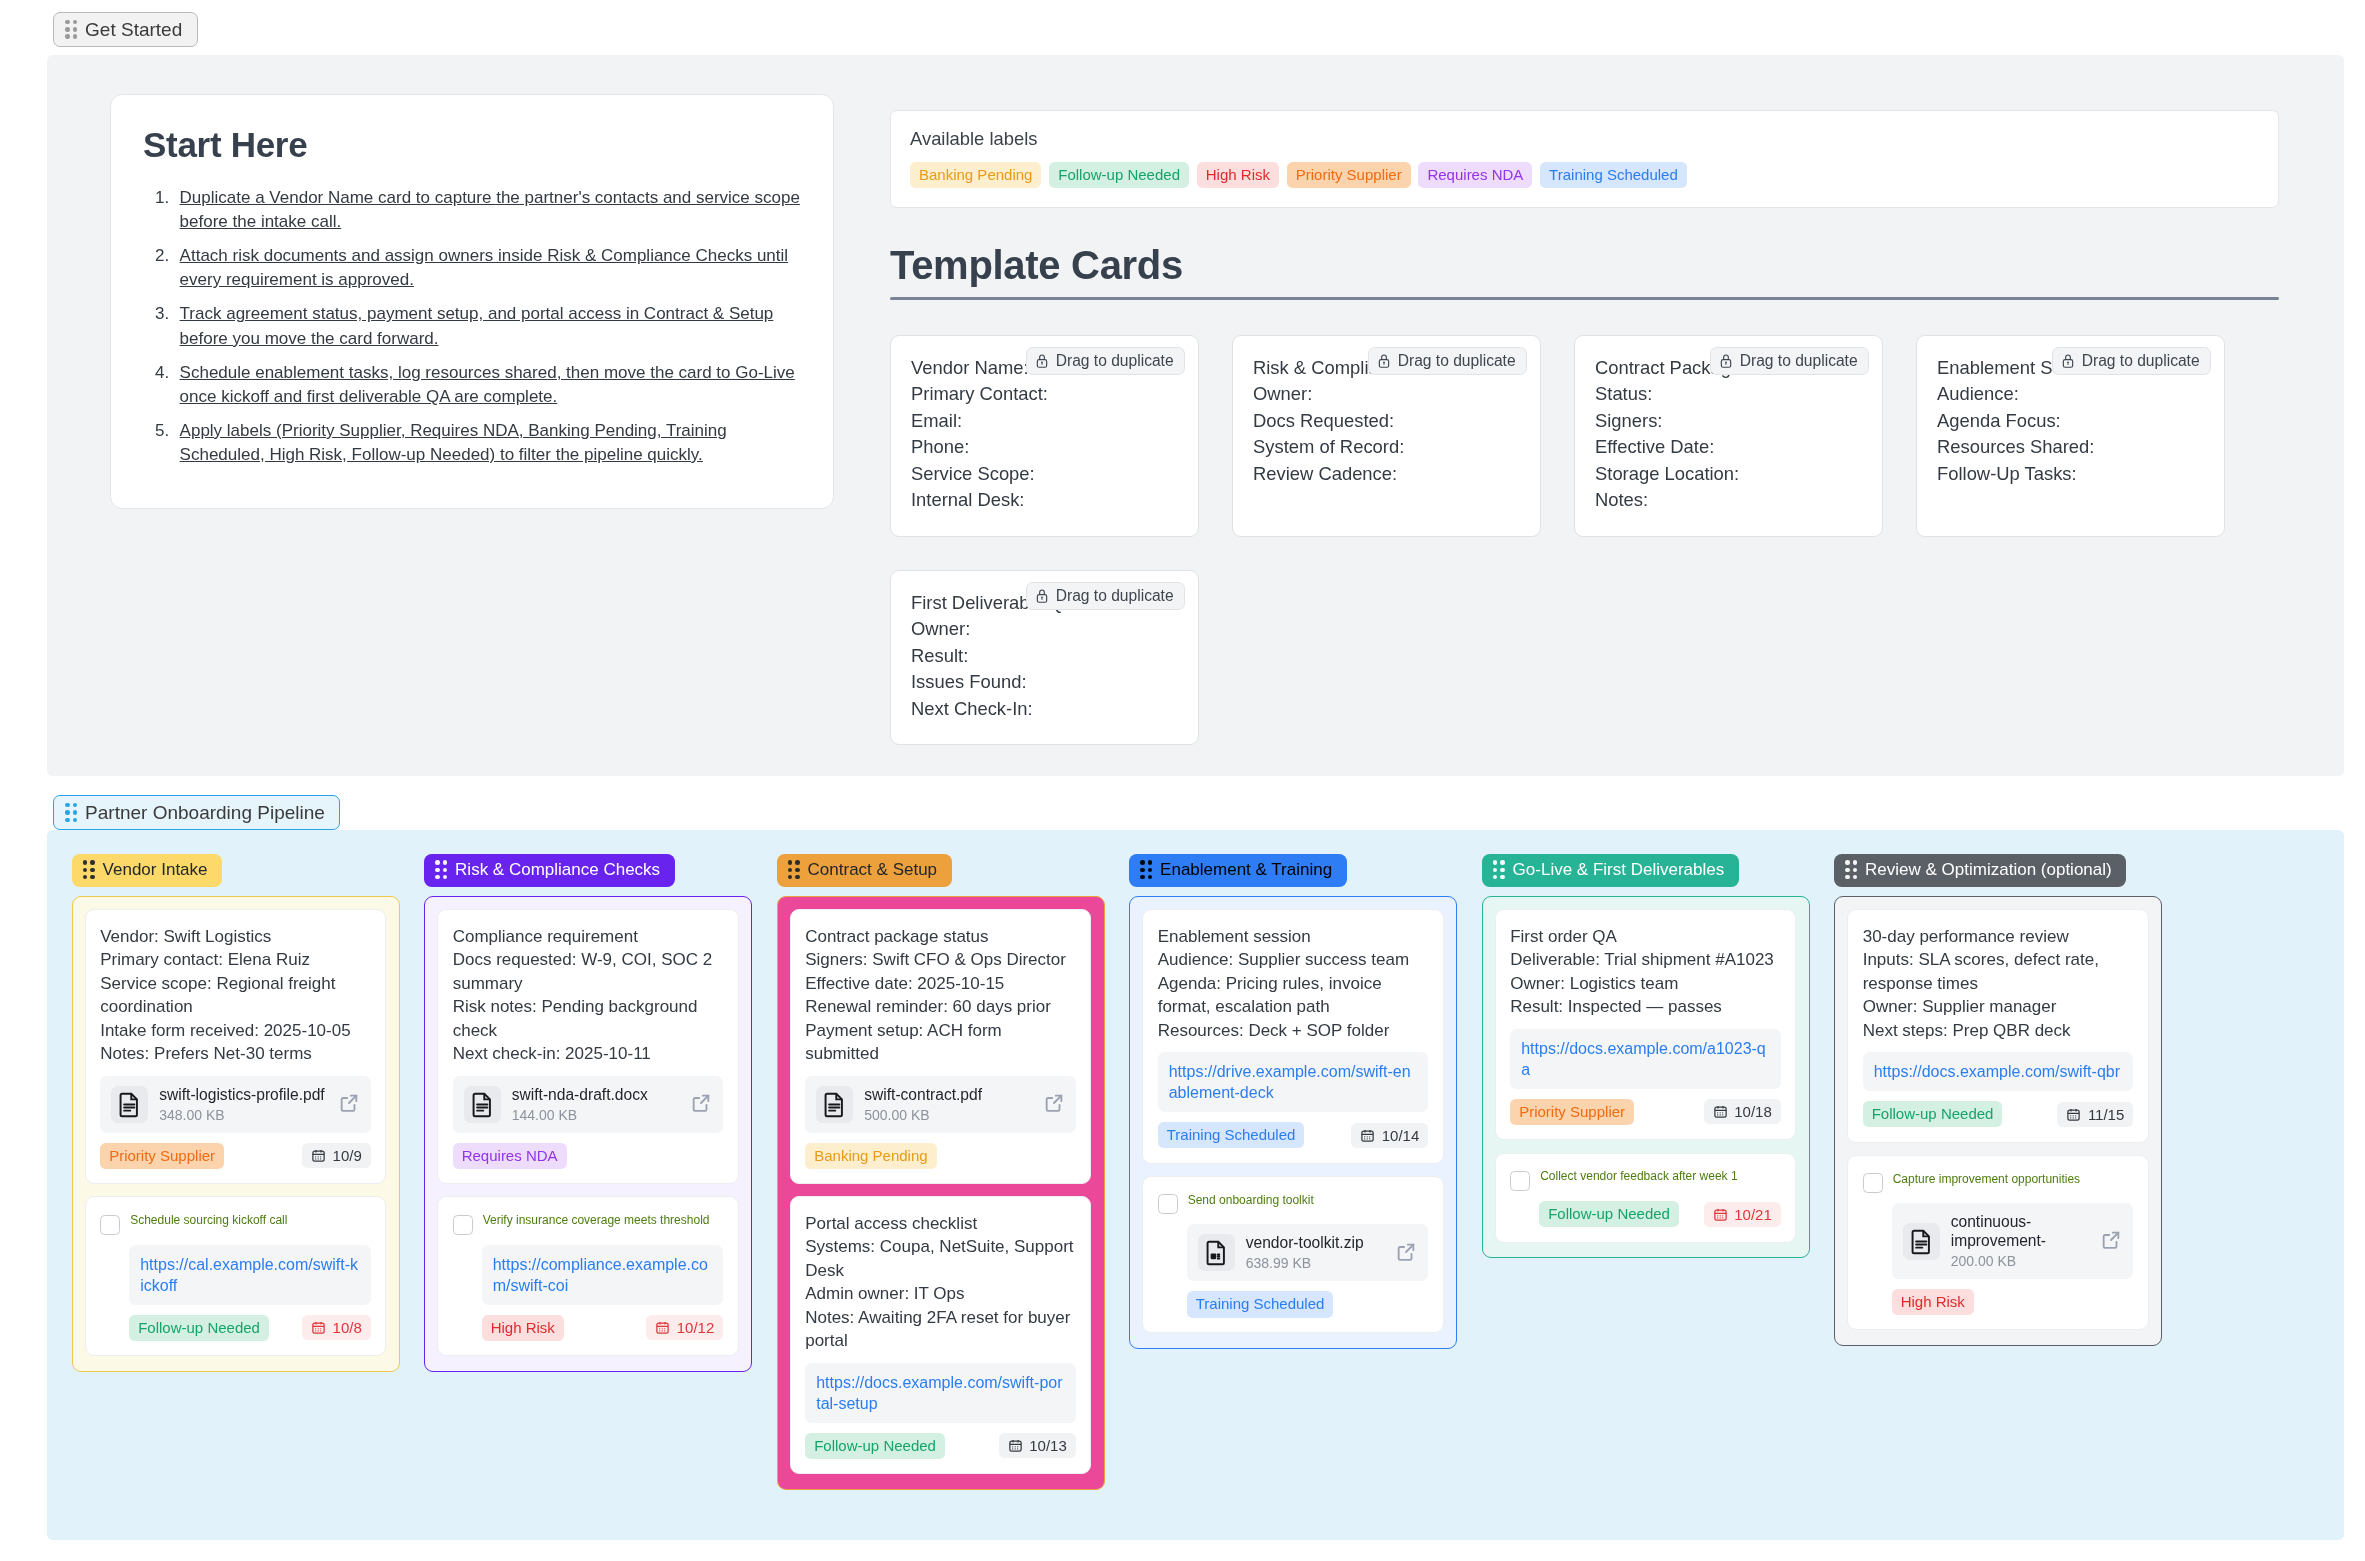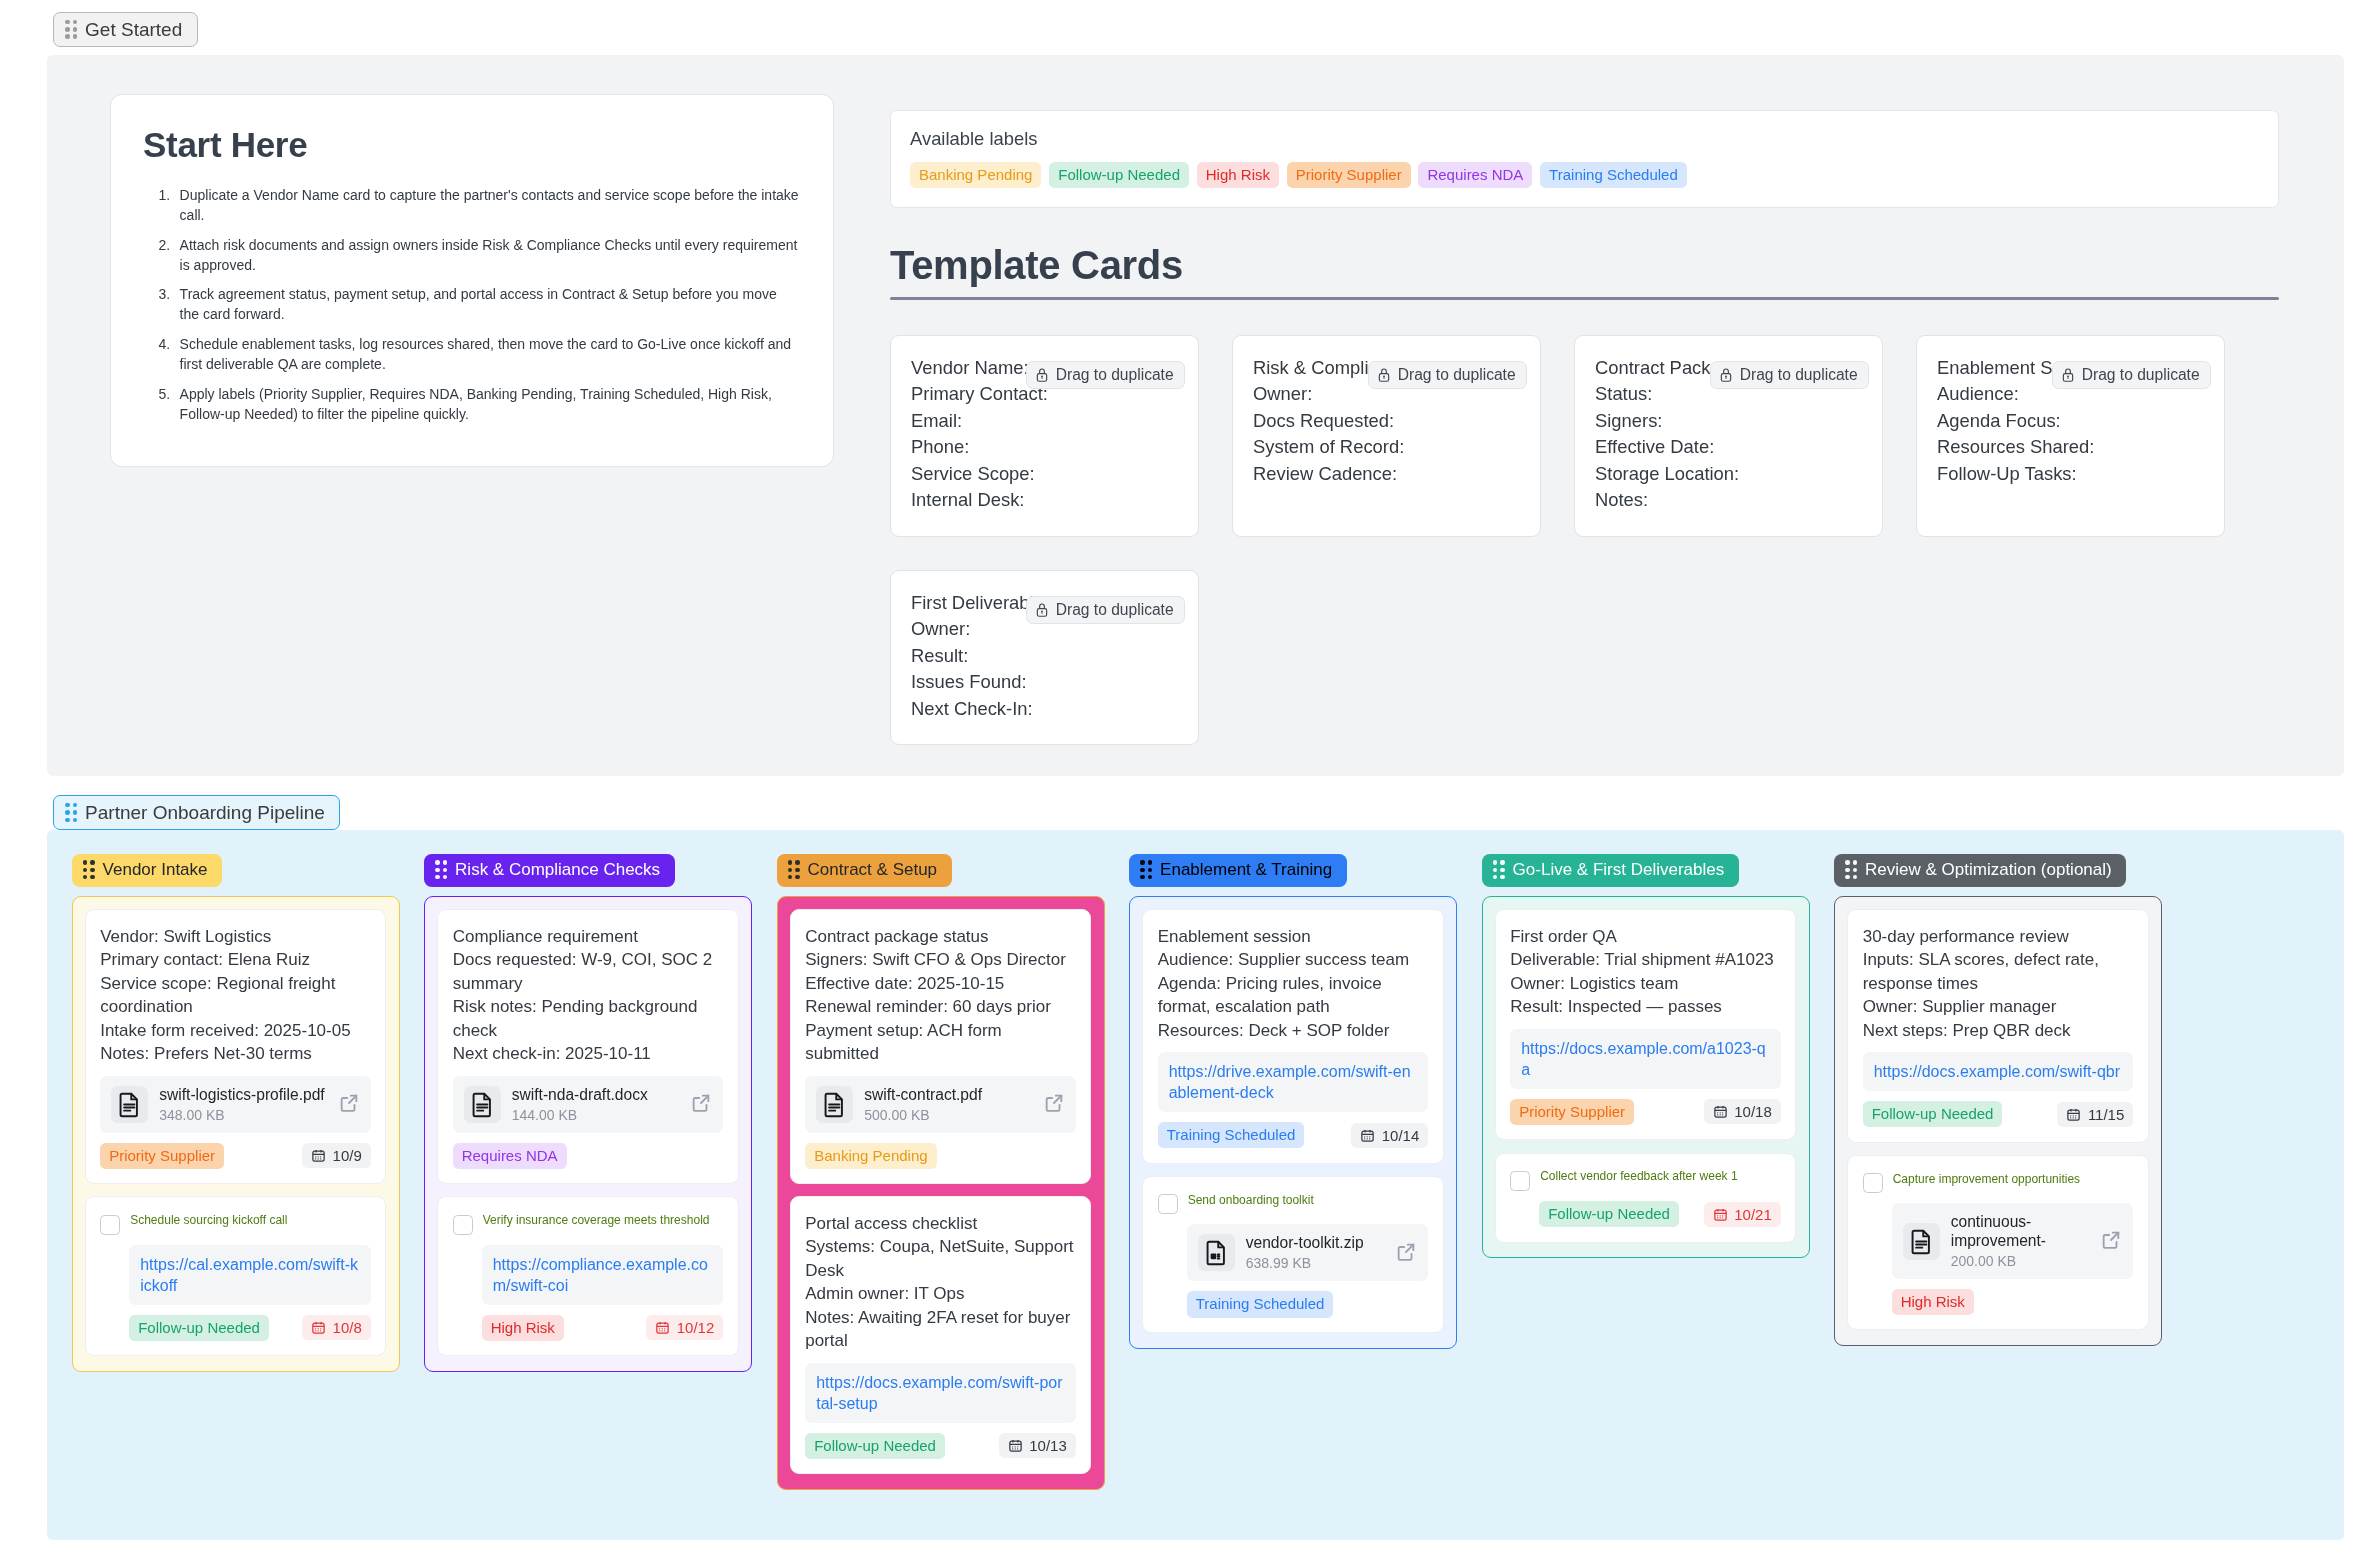--- a/index.html
+++ b/index.html
@@ -46,22 +46,22 @@
     border-radius: 12.2px;
     padding: 30px 33px 31px 32px;
     flex: none;
   }
   .start-here-card h1 {
     font-size: 35px; font-weight: bold; letter-spacing: -0.3px;
     color: #37404d; margin-bottom: 21px;
   }
   .start-here-card ol { margin-left: 31px; }
   .start-here-card li {
-    font-size: 14px; line-height: 1.42; color: #333a42;
-    margin-bottom: 10px; padding-left: 5.6px;
+    font-size: 17px; line-height: 1.42; color: #333a42;
+    margin-bottom: 10px; padding-left: 5.6px; text-decoration: underline;
   }
 
   .tpl-right { flex: 1; margin-left: 56px; margin-right: 65px; margin-top: 16px; }
 
   
   .labels-box {
     background: #ffffff; border: 1.1px solid #e3e5e8; border-radius: 6.7px;
     padding: 16.7px 19px 19px 19px;
   }
   .labels-title { font-size: 18.4px; color: #3b424b; margin-bottom: 12.2px; }
@@ -84,21 +84,21 @@
     background: #ffffff;
     border: 1.1px solid #dfe2e6;
     border-radius: 9px;
     padding: 19px 20px 22px 20px;
     width: 309px;
     min-height: 128px;
     overflow: hidden;
   }
   .tpl-card .line { font-size: 18.4px; line-height: 1.44; color: #333a42; white-space: nowrap; }
   .drag-badge {
-    position: absolute; top: 25px; right: 13.4px;
+    position: absolute; top: 11px; right: 13.4px;
     display: inline-flex; align-items: center; gap: 6.7px;
     background: #f3f4f6; border: 1.1px solid #e1e3e7; border-radius: 6.7px;
     padding: 5px 10px 5.6px 7.8px; font-size: 15.6px; color: #3f464f;
     line-height: 1;
   }
   .lock-ico { width: 14px; height: 15.6px; display: block; }
 
   
   .board-wrap { margin: 0 22px 0 47px; }
   .board {

